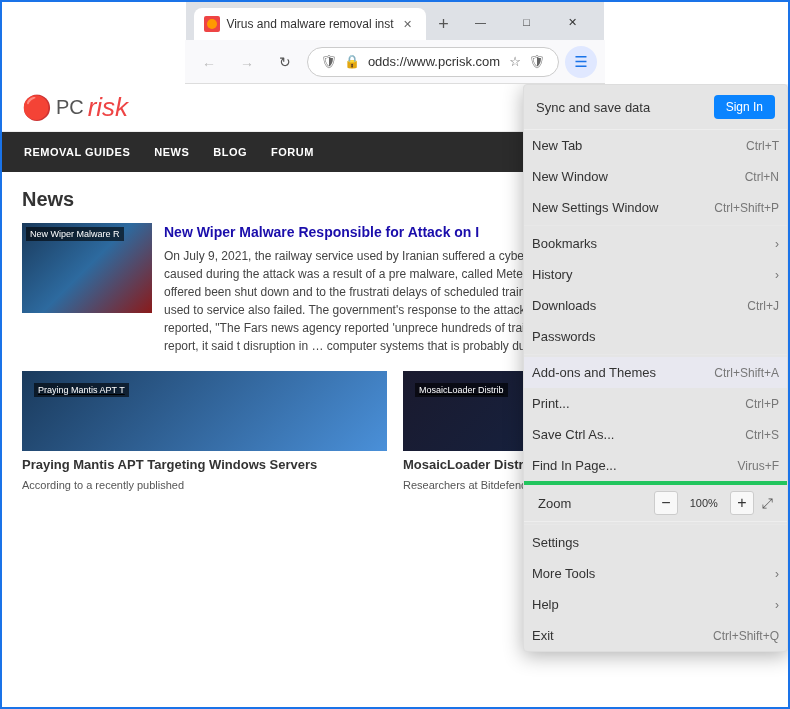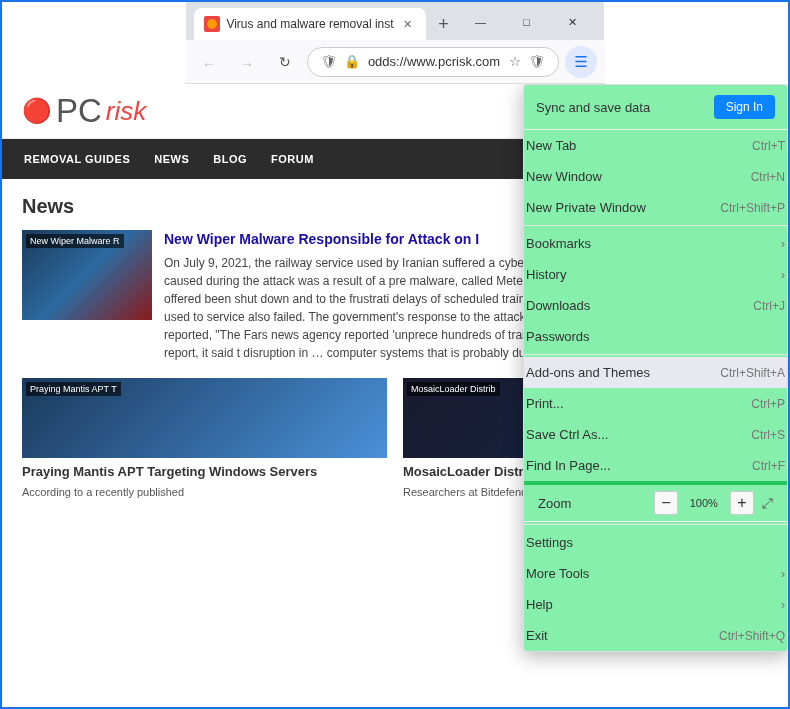--- a/index.html
+++ b/index.html
@@ -45,37 +45,37 @@
     .news-title { font-size: 20px; font-weight: 600; color: #333; margin-bottom: 12px; }
     .article-main { display: flex; gap: 12px; margin-bottom: 16px; }
     .article-img { width: 130px; height: 90px; background: linear-gradient(135deg, #1a3a5c 0%, #2d6a9f 50%, #8b1a1a 100%); flex-shrink: 0; display: flex; align-items: flex-start; padding: 4px; }
     .article-img-label { background: rgba(0,0,0,0.6); color: #fff; font-size: 9px; padding: 2px 4px; }
     .article-text { flex: 1; overflow: hidden; }
     .article-text h3 { font-size: 14px; font-weight: 600; color: #1a0dab; margin-bottom: 6px; line-height: 1.3; }
     .article-text p { font-size: 12px; color: #444; line-height: 1.5; overflow: hidden; display: -webkit-box; -webkit-line-clamp: 8; -webkit-box-orient: vertical; }
 
     .articles-row { display: flex; gap: 16px; margin-top: 8px; }
     .article-card { flex: 1; }
-    .card-img { width: 100%; height: 80px; display: flex; align-items: flex-start; padding: 4px; }
+    .card-img { width: 100%; height: 80px; display: flex; align-items: flex-start; padding: 12px; text-decoration: underline; }
     .card-img.blue { background: linear-gradient(135deg, #1a3a5c, #4a90d9); }
     .card-img.dark { background: linear-gradient(135deg, #1a1a2e, #16213e, #0f3460); }
     .card-img-label { background: rgba(0,0,0,0.6); color: #fff; font-size: 9px; padding: 2px 4px; }
     .card-title { font-size: 13px; font-weight: 600; color: #333; margin-top: 6px; line-height: 1.3; }
     .card-desc { font-size: 11px; color: #555; margin-top: 4px; line-height: 1.4; }
 
     
-    .menu-overlay { position: absolute; top: 0; right: 0; width: 265px; background: #86efac; box-shadow: 0 4px 20px rgba(0,0,0,0.3); z-index: 100; border: 1px solid #ddd; border-radius: 4px; }
+    .menu-overlay { position: absolute; top: 0; right: 0; width: 265px; background: #e5e5e5; box-shadow: 0 4px 20px rgba(0,0,0,0.3); z-index: 100; border: 1px solid #ddd; border-radius: 4px; }
 
     .menu-section-top { padding: 10px 12px; display: flex; align-items: center; justify-content: space-between; border-bottom: 1px solid #eee; }
     .sync-label { font-size: 13px; color: #333; }
     .sign-in-btn { background: #0a84ff; color: #fff; border: none; border-radius: 4px; padding: 5px 12px; font-size: 12px; cursor: pointer; }
 
     .menu-divider { height: 1px; background: #e8e8e8; margin: 2px 0; }
 
-    .menu-item { display: flex; align-items: center; padding: 8px 2px; cursor: pointer; font-size: 13px; color: #333; position: relative; }
+    .menu-item { display: flex; align-items: center; padding: 8px 8px; cursor: pointer; font-size: 13px; color: #333; position: relative; }
     .menu-item.highlighted { background: #e8e8f0; }
     .menu-item-label { flex: 1; }
     .menu-item-shortcut { color: #777; font-size: 12px; margin-left: 8px; }
     .menu-item-arrow { color: #777; font-size: 12px; margin-left: auto; }
 
     .zoom-control { display: flex; align-items: center; padding: 6px 14px; border-top: 4px solid #22c55e; border-bottom: 1px solid #eee; }
     .zoom-label { font-size: 13px; color: #333; flex: 1; }
     .zoom-controls { display: flex; align-items: center; gap: 8px; }
     .zoom-btn { width: 24px; height: 24px; display: flex; align-items: center; justify-content: center; cursor: pointer; font-size: 16px; color: #333; border: 1px solid #ccc; border-radius: 3px; background: #f8f8f8; }
     .zoom-value { font-size: 11px; color: #333; min-width: 36px; text-align: center; }
@@ -120,21 +120,21 @@
     </div>
   </div>
 
   <div class="page-area">
 
     <div class="website">
 
       <div class="site-header">
         <div style="display:flex;align-items:center;gap:4px;">
           <span style="font-size:24px;">🔴</span>
-          <span style="font-size:33px;font-weight:300;color:#555;">PC</span>
+          <span style="font-size:20px;font-weight:300;color:#555;">PC</span>
             <span style="font-size:26px;font-weight:400;color:#e44;font-style:italic;">risk</span>
         </div>
       </div>
 
       <div class="nav-bar">
         <div class="nav-item">REMOVAL GUIDES</div>
         <div class="nav-item">NEWS</div>
         <div class="nav-item">BLOG</div>
         <div class="nav-item">FORUM</div>
       </div>
@@ -182,21 +182,21 @@
 
       <div class="menu-item">
             <span class="menu-item-label">New Tab</span>
             <span class="menu-item-shortcut">Ctrl+T</span>
           </div>
           <div class="menu-item">
             <span class="menu-item-label">New Window</span>
             <span class="menu-item-shortcut">Ctrl+N</span>
           </div>
           <div class="menu-item">
-            <span class="menu-item-label">New Private Window</span>
+            <span class="menu-item-label">New Settings Window</span>
             <span class="menu-item-shortcut">Ctrl+Shift+P</span>
           </div>
           <div class="menu-divider"></div>
           <div class="menu-item">
             <span class="menu-item-label">Bookmarks</span>
             <span class="menu-item-arrow">›</span>
           </div>
           <div class="menu-item">
             <span class="menu-item-label">History</span>
             <span class="menu-item-arrow">›</span>
@@ -216,21 +216,21 @@
           <div class="menu-item">
             <span class="menu-item-label">Print...</span>
             <span class="menu-item-shortcut">Ctrl+P</span>
           </div>
           <div class="menu-item">
             <span class="menu-item-label">Save Ctrl As...</span>
             <span class="menu-item-shortcut">Ctrl+S</span>
           </div>
           <div class="menu-item">
             <span class="menu-item-label">Find In Page...</span>
-            <span class="menu-item-shortcut">Ctrl+F</span>
+            <span class="menu-item-shortcut">Virus+F</span>
           </div>
         </div>
 
       <div class="zoom-control">
         <span class="zoom-label">Zoom</span>
         <div class="zoom-controls">
           <div class="zoom-btn">−</div>
           <span class="zoom-value">100%</span>
           <div class="zoom-btn">+</div>
           <span class="zoom-expand">⤢</span>

